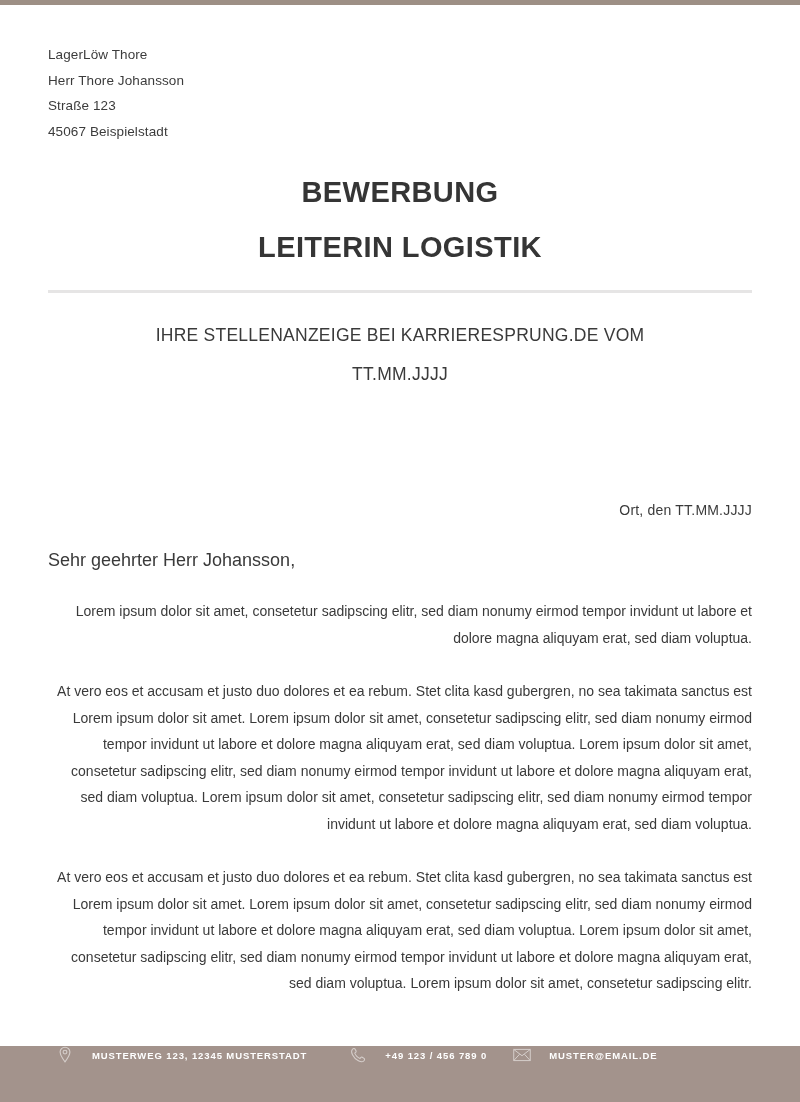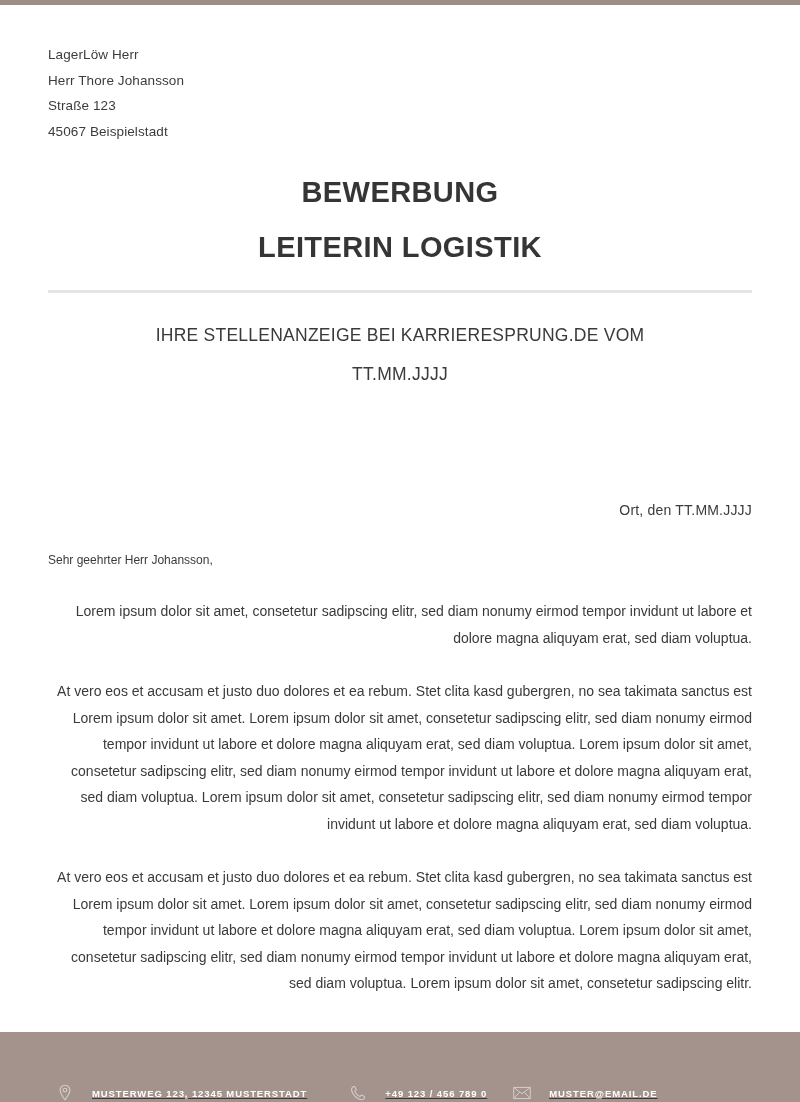--- a/index.html
+++ b/index.html
@@ -91,47 +91,46 @@
     margin-top: 108px;
     text-align: right;
     font-size: 14px;
     color: #3a3a3a;
     letter-spacing: 0.2px;
   }
 
   
   .salutation {
     margin-top: 31px;
-    font-size: 12px;
+    font-size: 18px;
     line-height: 22px;
     color: #3a3a3a;
   }
 
   .body-paragraph {
     margin-top: 27px;
     font-size: 14px;
     line-height: 26.5px;
     color: #3a3a3a;
     text-align: right;
   }
 
   
   .footer {
     position: absolute;
     left: 0;
     bottom: 0;
     width: 800px;
-    height: 70px;
+    height: 56px;
     background: #a3938c;
     display: flex;
-    align-items: flex-end;
+    align-items: flex-start;
     box-sizing: border-box;
     padding-left: 56px;
     padding-right: 40px;
-    text-decoration: underline;
   }
   .footer-item {
     display: flex;
     align-items: center;
     white-space: nowrap;
   }
   .footer-item.addr { margin-right: 42px; }
   .footer-item.phone { margin-right: 26px; }
 
   .footer-icon {
@@ -158,21 +157,21 @@
 </head>
 <body>
 
 <div class="page">
 
   <div class="top-bar"></div>
 
   <div class="content">
 
     <div class="address-block">
-      <div class="address-line">LagerLöw Herr</div>
+      <div class="address-line">LagerLöw Thore</div>
       <div class="address-line">Herr Thore Johansson</div>
       <div class="address-line">Straße 123</div>
       <div class="address-line">45067 Beispielstadt</div>
     </div>
 
     <div class="title-group">
       <div class="doc-title">BEWERBUNG</div>
       <div class="doc-title">LEITERIN LOGISTIK</div>
     </div>
 

